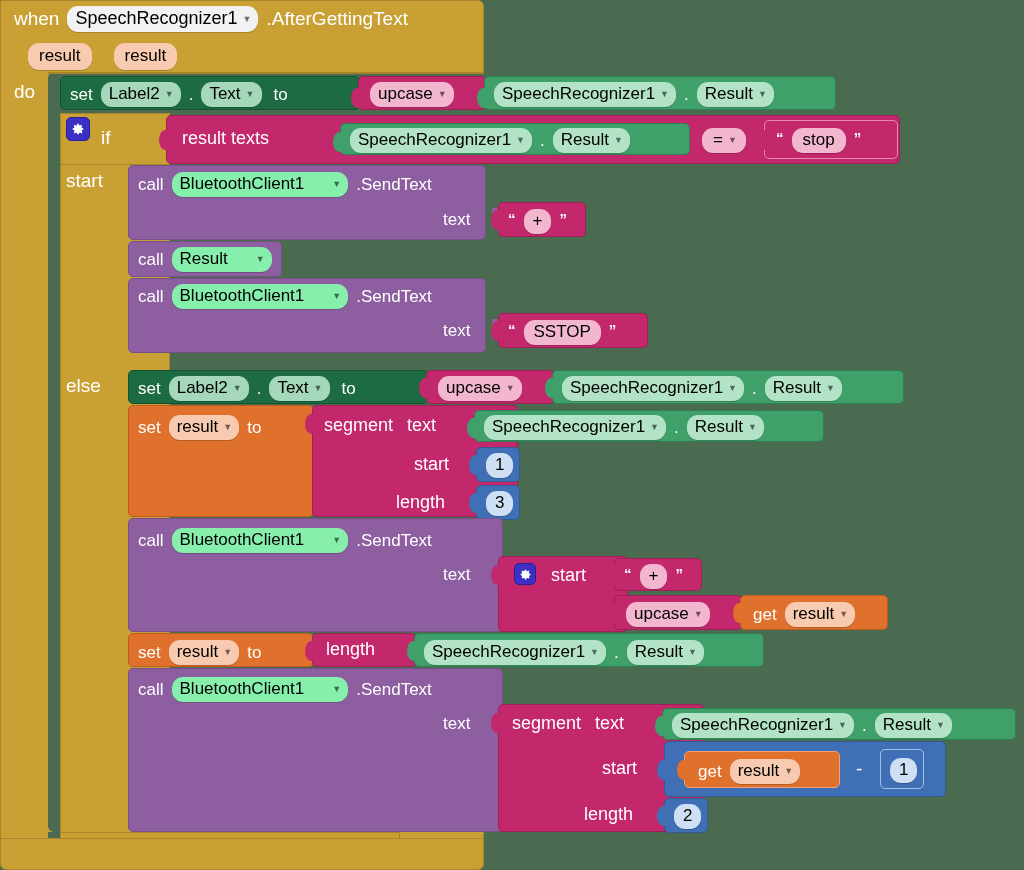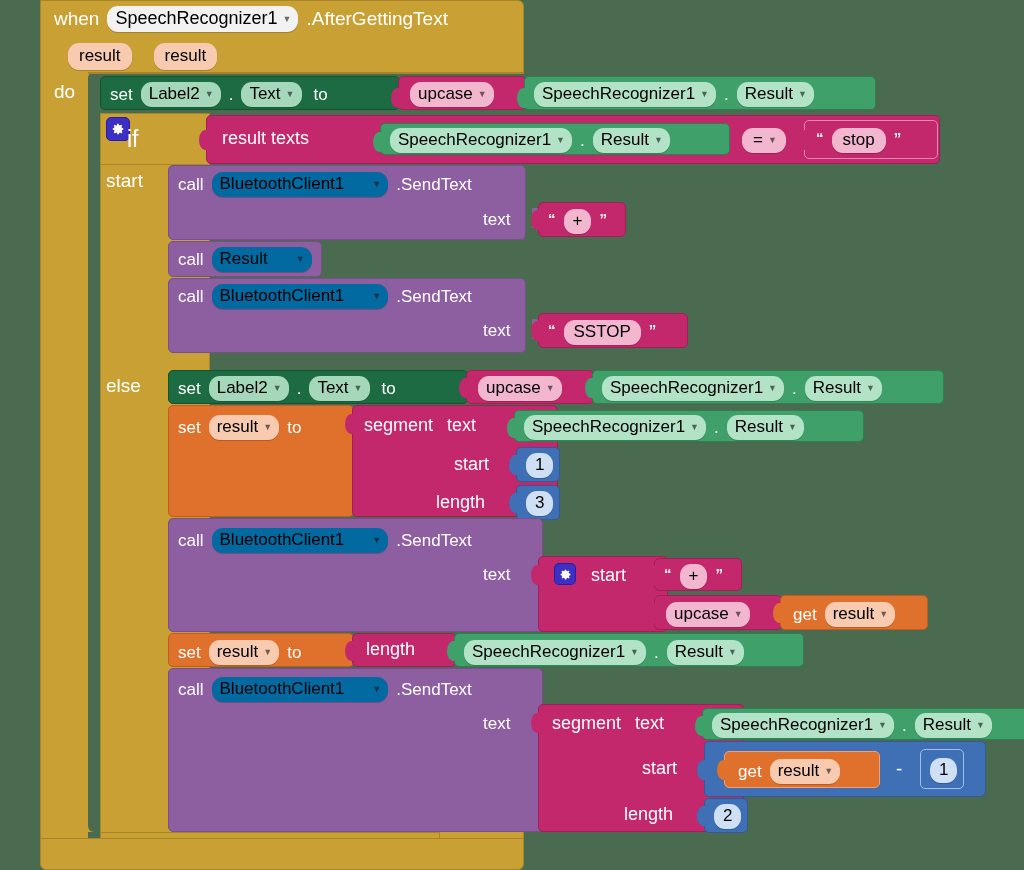--- a/index.html
+++ b/index.html
@@ -3,21 +3,21 @@
 <meta charset="utf-8">
 <style>
   html,body{margin:0;padding:0;}
   body{
     width:1024px;height:870px;overflow:hidden;
     background:#4a6b50;
     font-family:"Liberation Sans", sans-serif;
     font-size:17px;
     -webkit-font-smoothing:antialiased;
   }
-  #canvas{position:relative;width:980px;height:870px;margin-left:40px;}
+  #canvas{position:relative;width:980px;height:870px;}
 
   
   .blk{position:absolute;box-sizing:border-box;}
   .lbl{color:#ffffff;white-space:nowrap;line-height:1;}
 
   
   .field{
     display:inline-flex;align-items:center;gap:5px;
     border-radius:11px;padding:2px 7px 3px 8px;
     color:#000;white-space:nowrap;line-height:1.15;
@@ -31,21 +31,21 @@
   .c-var     {background:#e0712c;border:1px solid #bf5d21;}
   .c-var-f   {background:#f8cbb0;}
   .c-text    {background:#c2286b;border:1px solid #a11f58;}
   .c-text-f  {background:#f3b6cf;}
   .c-ctrl    {background:#c9a033;border:1px solid #a8842a;}
   .c-green   {background:#1d6b42;border:1px solid #14532f;}
   .c-green-f {background:#a5d8bb;}
   .c-getter  {background:#3fa06a;border:1px solid #2f7f53;}
   .c-getter-f{background:#b2e3c6;}
   .c-call    {background:#8e5fa0;border:1px solid #77508a;}
-  .c-call-f  {background:#0369a1;gap:28px;}
+  .c-call-f  {background:#86efac;gap:28px;}
   .c-math    {background:#3f6fb5;border:1px solid #335a93;}
   .c-math-f  {background:#cfe0f5;}
 
   
   .body{border-radius:5px;}
 
   
   .plug{
     position:absolute;left:-8px;top:11px;width:10px;height:20px;
     border-radius:60% 0 0 60%/50% 0 0 50%;
@@ -148,21 +148,21 @@
 
   <div class="blk c-ctrl body" style="left:60px;top:113px;width:110px;height:724px;"></div>
   <div class="blk c-ctrl" style="left:60px;top:113px;width:110px;height:52px;"></div>
 
   <div class="blk gear" style="left:66px;top:117px;">
     <svg width="14" height="14" viewBox="0 0 24 24" aria-hidden="true">
       <path fill="#ffffff" d="M12 8.2a3.8 3.8 0 1 0 0 7.6 3.8 3.8 0 0 0 0-7.6zm0 5.8a2 2 0 1 1 0-4 2 2 0 0 1 0 4z"></path>
       <path fill="#ffffff" d="M21 13.4v-2.8l-2.4-.4a6.9 6.9 0 0 0-.7-1.7l1.4-2-2-2-2 1.4a6.9 6.9 0 0 0-1.7-.7L13.4 3h-2.8l-.4 2.4a6.9 6.9 0 0 0-1.7.7l-2-1.4-2 2 1.4 2a6.9 6.9 0 0 0-.7 1.7L3 10.6v2.8l2.4.4c.16.6.4 1.17.7 1.7l-1.4 2 2 2 2-1.4c.53.3 1.1.54 1.7.7l.4 2.4h2.8l.4-2.4c.6-.16 1.17-.4 1.7-.7l2 1.4 2-2-1.4-2c.3-.53.54-1.1.7-1.7l2.4-.4z"></path>
     </svg>
   </div>
-  <span class="blk lbl" style="left:87px;top:128px;font-size:23px;">if</span>
+  <span class="blk lbl" style="left:101px;top:128px;font-size:19px;">if</span>
   <div class="sock s-event" style="left:160px;top:127px;"></div>
 
   <div class="blk c-text body" style="left:166px;top:115px;width:734px;height:49px;">
     <div class="plug p-text" style="top:14px;"></div>
   </div>
   <span class="blk lbl" style="left:182px;top:129px;font-size:18px;">result texts</span>
   <div class="sock s-text" style="left:334px;top:128px;"></div>
 
   <div class="blk c-getter body" style="left:340px;top:123px;width:350px;height:32px;">
     <div class="plug p-getter" style="top:8px;"></div>

